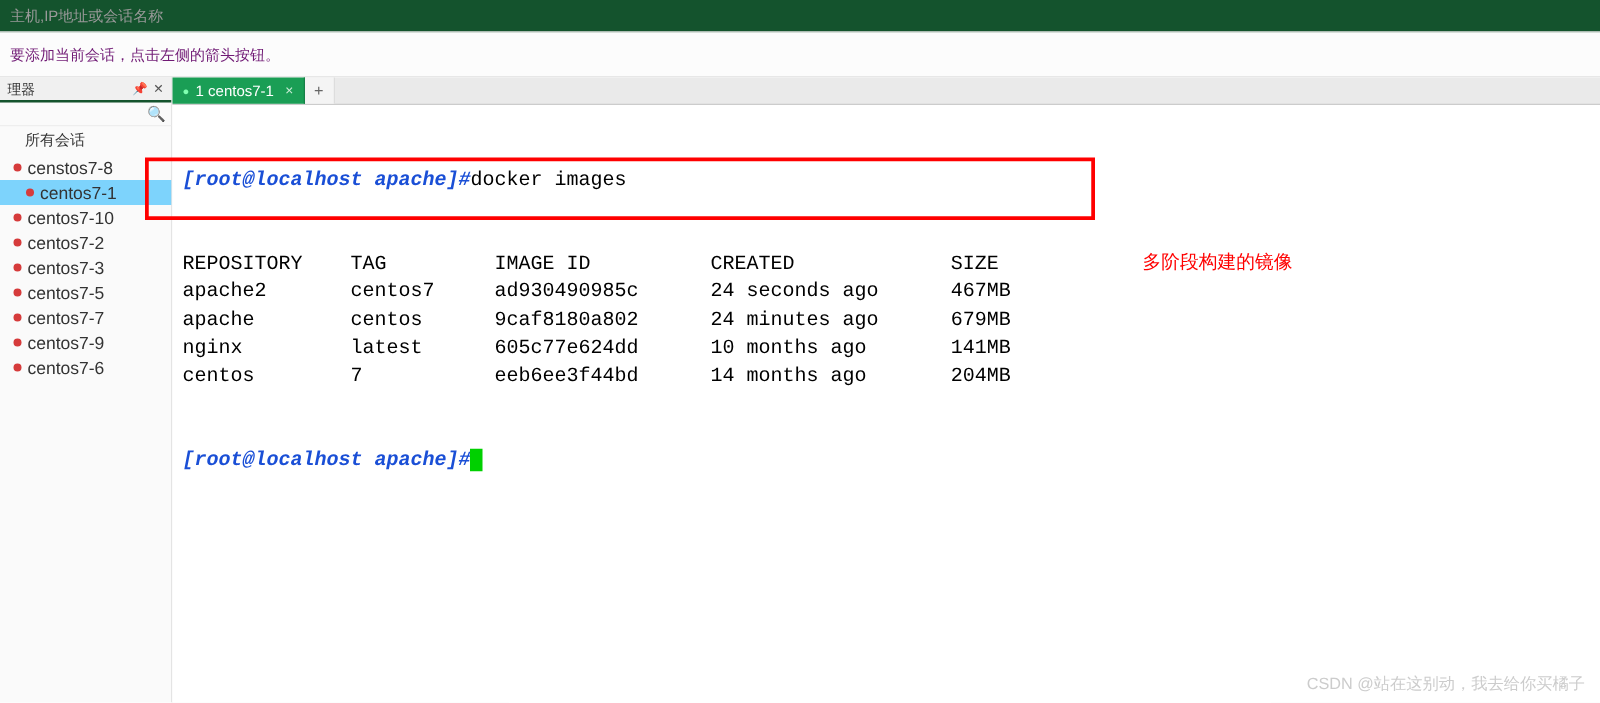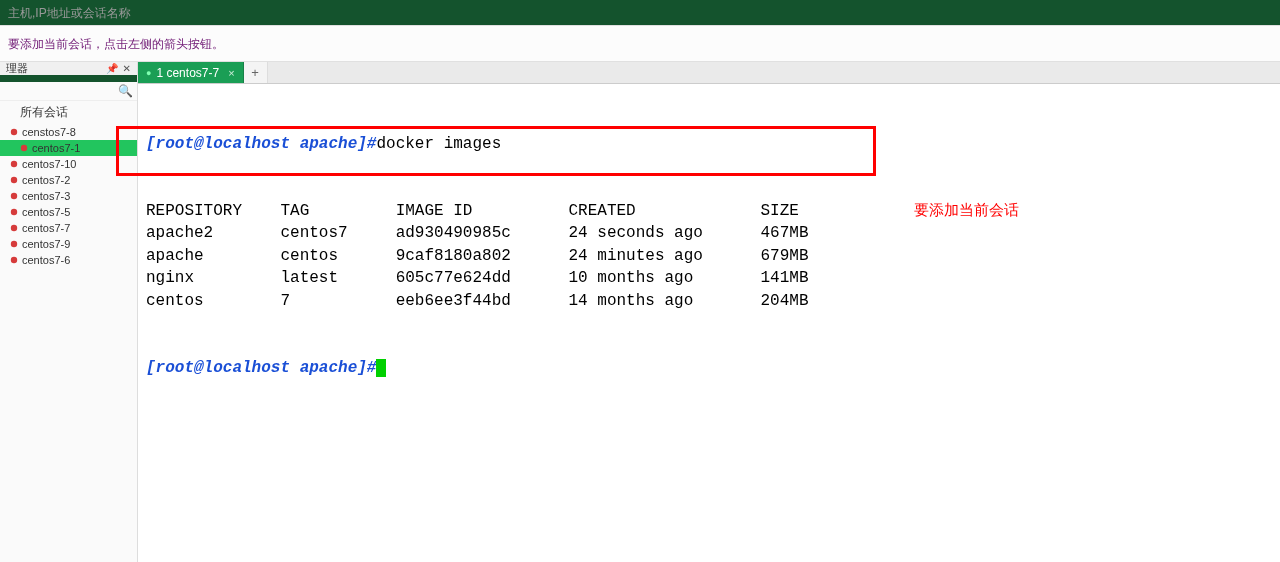--- a/index.html
+++ b/index.html
@@ -37,21 +37,21 @@
       background: #fafafa;
       border-right: 1px solid #ddd;
       display: flex;
       flex-direction: column;
     }
     .sidebar-header {
       display: flex;
       align-items: center;
       justify-content: space-between;
       padding: 3px 6px;
-      border-bottom: 7px solid #14532d;
+      border-bottom: 2px solid #14532d;
       background: #f0f0f0;
       font-size: 11px;
       color: #333;
       height: 20px;
     }
     .sidebar-header-ctrl { display: flex; gap: 4px; align-items: center; }
     .pin-icon, .x-icon { cursor: pointer; font-size: 10px; color: #555; }
     .search-row {
       padding: 2px 4px;
       border-bottom: 1px solid #eee;
@@ -62,25 +62,25 @@
     .session-group {
       padding: 3px 20px;
       font-size: 12px;
       color: #333;
     }
     .session-item {
       display: flex;
       align-items: center;
       gap: 4px;
       padding: 2px 6px 2px 10px;
-      font-size: 11px;
+      font-size: 14px;
       color: #333;
       cursor: pointer;
     }
-    .session-item.selected { background: #22c55e; padding-left: 20px; }
+    .session-item.selected { background: #7dd3fc; padding-left: 20px; }
     .session-dot {
       width: 8px; height: 8px;
       display: inline-flex;
       align-items: center;
       justify-content: center;
     }
     .session-dot svg { width: 8px; height: 8px; }
     .content-area {
       flex: 1;
       display: flex;
@@ -256,33 +256,34 @@
           </span>
           <span>centos7-6</span>
         </div>
       </div>
   </div>
 
   <div class="content-area">
     <div class="tab-bar">
       <div class="tab">
         <span class="tab-dot">●</span>
-        <span>1 centos7-7</span>
+        <span>1 centos7-1</span>
         <span class="tab-close">×</span>
       </div>
       <div class="tab-add">+</div>
     </div>
 
     <div class="terminal">
       <div class="term-row"><span class="prompt-user">[root@localhost apache]#</span><span>docker images</span></div>
       <div id="term-output"><div class="term-row">REPOSITORY    TAG         IMAGE ID          CREATED             SIZE</div><div class="term-row">apache2       centos7     ad930490985c      24 seconds ago      467MB</div><div class="term-row">apache        centos      9caf8180a802      24 minutes ago      679MB</div><div class="term-row">nginx         latest      605c77e624dd      10 months ago       141MB</div><div class="term-row">centos        7           eeb6ee3f44bd      14 months ago       204MB</div></div>
       <div class="term-row"><span class="prompt-user">[root@localhost apache]#</span><span class="cursor-block"></span></div>
 
       <div class="highlight-box" style="left:-22px; top:42px; width:760px; height:50px;"></div>
 
       <div class="annotations" style="left:776px; top:62px; width:360px;">
-        <div>要添加当前会话</div>
+        <div>多阶段构建的镜像</div>
         <div style="height:18px;"></div>
       </div>
     </div>
 
+    <div class="watermark">CSDN @站在这别动，我去给你买橘子</div>
   </div>
 </div>
 
 </body></html>

